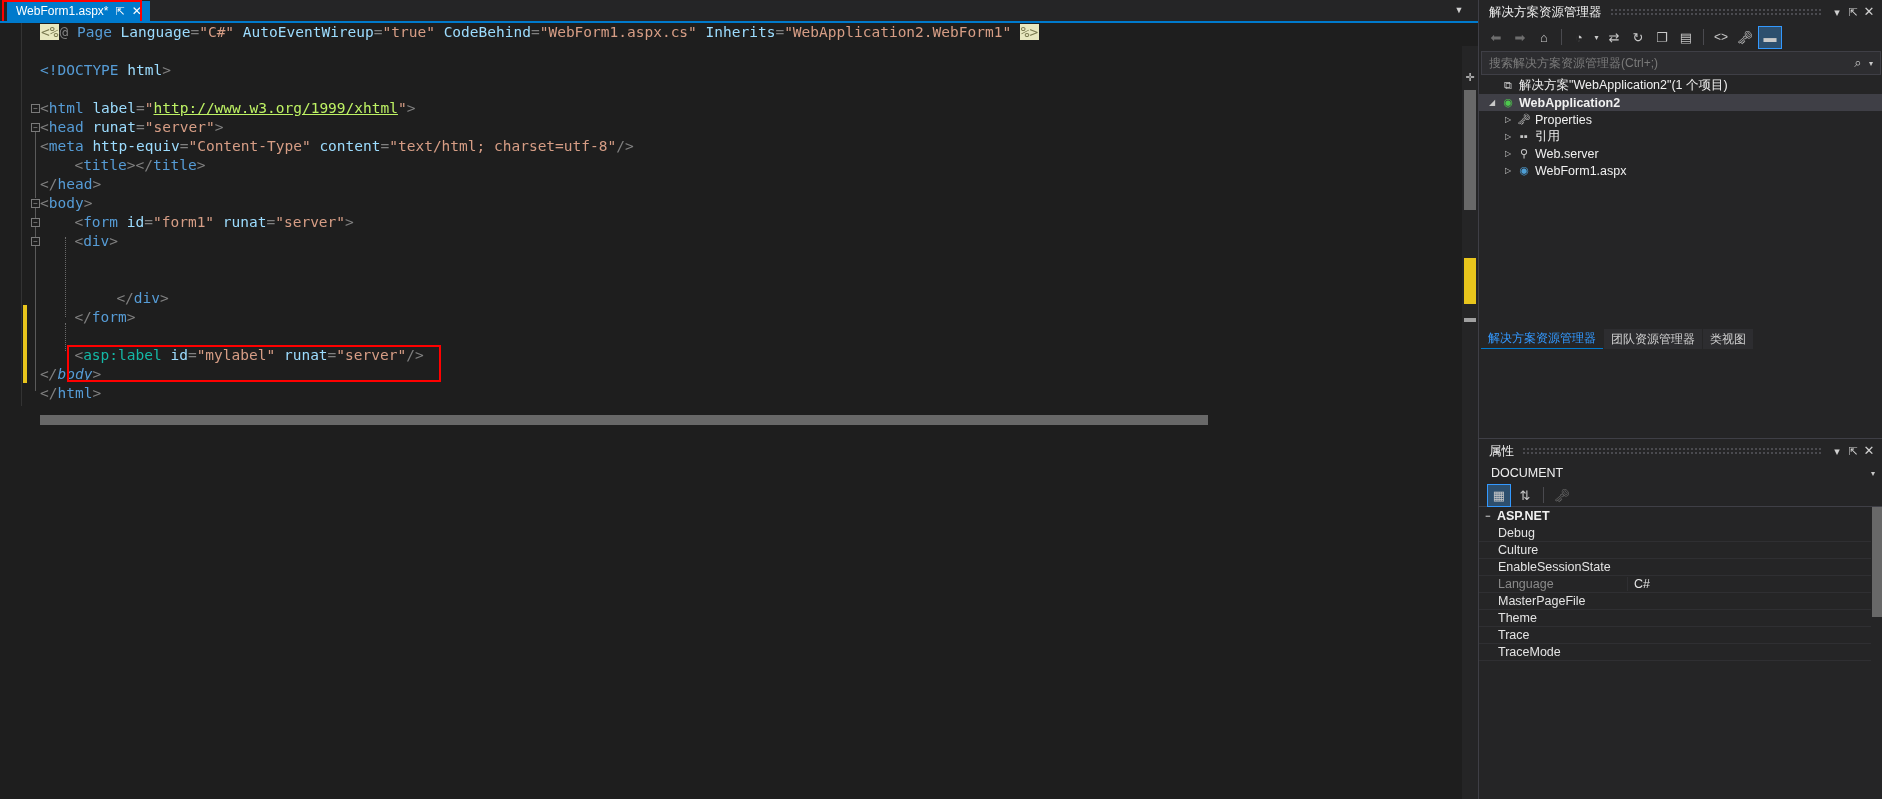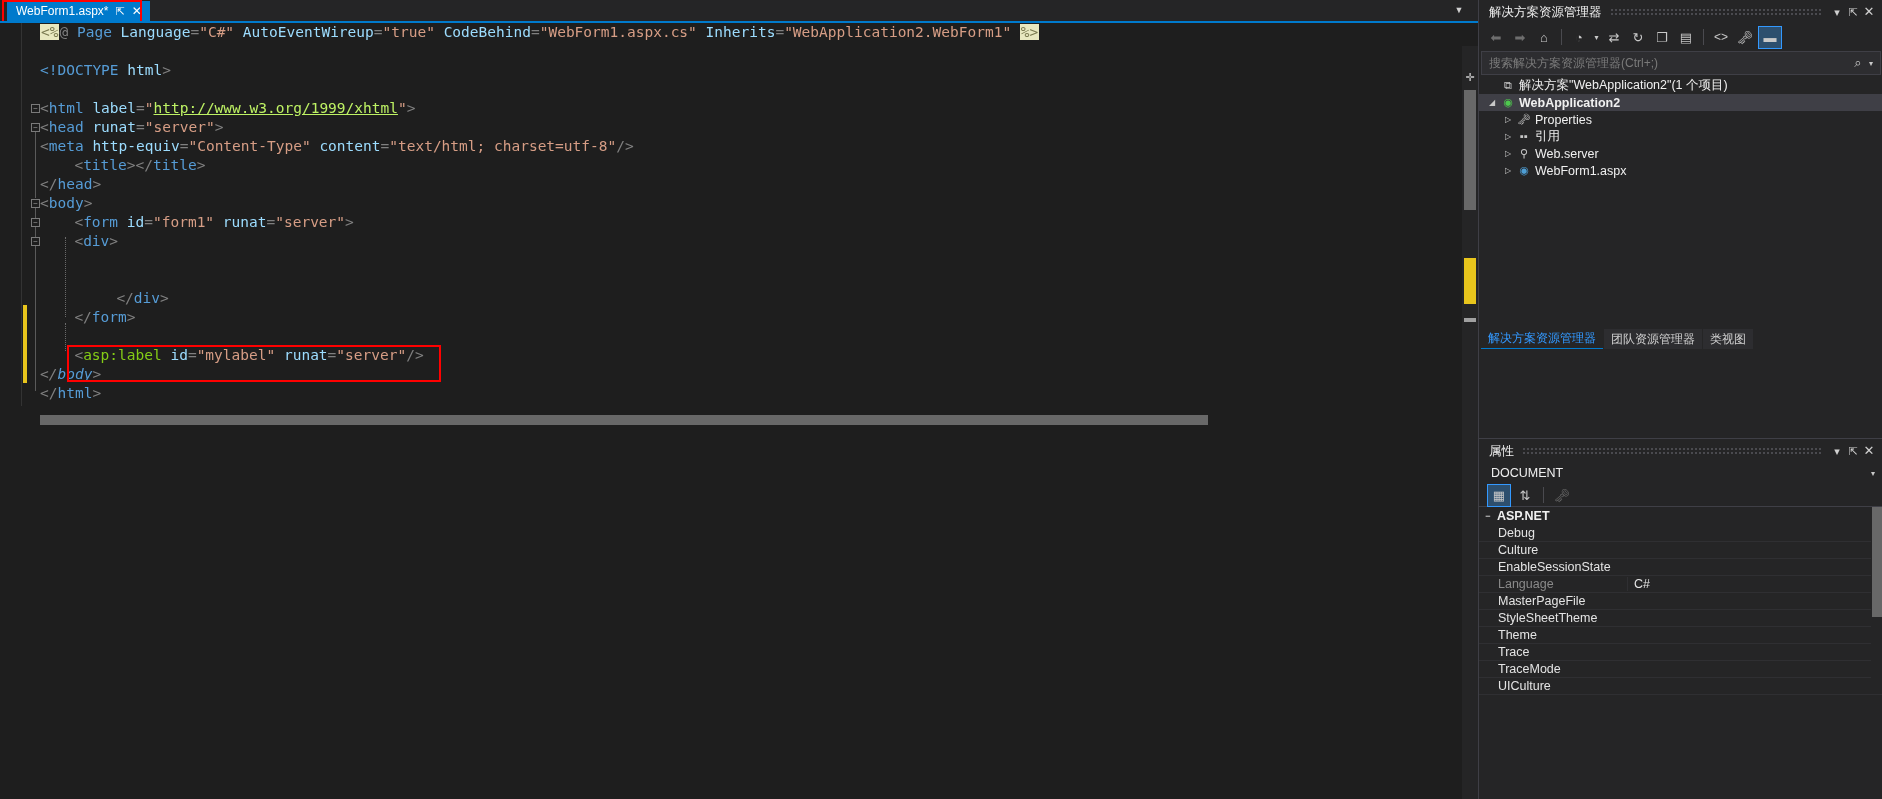--- a/index.html
+++ b/index.html
@@ -137,21 +137,21 @@
     font-size: 14.5px;
     white-space: pre;
     color: #d4d4d4;
   }
   .tok-tag      { color: #569cd6; }
   .tok-punct    { color: #808080; }
   .tok-attr     { color: #9cdcfe; }
   .tok-str      { color: #d69d85; }
   .tok-plain    { color: #d4d4d4; }
   .tok-link     { color: #bef264; text-decoration: underline; }
-  .tok-aspdim   { color: #84cc16; text-align: right; }
+  .tok-aspdim   { color: #14b8a6; text-align: right; }
   .srv-block {
     background: #e8e8c0;
     color: #7a7a50;
     padding: 0 1px;
   }
   .dotted-guide {
     position: absolute;
     width: 1px;
     border-left: 1px dotted #6a6a6a;
   }
@@ -643,37 +643,29 @@
             </div>
             <div class="prop-row">
               <span class="pname dim">Language</span>
               <span class="pval">C#</span>
             </div>
             <div class="prop-row">
               <span class="pname">MasterPageFile</span>
               <span class="pval"></span>
             </div>
             <div class="prop-row">
-              <span class="pname">StyleSheetTheme</span>
-              <span class="pval"></span>
-            </div>
-            <div class="prop-row">
               <span class="pname">Theme</span>
               <span class="pval"></span>
             </div>
             <div class="prop-row">
               <span class="pname">Trace</span>
               <span class="pval"></span>
             </div>
             <div class="prop-row">
               <span class="pname">TraceMode</span>
-              <span class="pval"></span>
-            </div>
-            <div class="prop-row">
-              <span class="pname">UICulture</span>
               <span class="pval"></span>
             </div>
           </div>
         <div id="props-vscroll" style="height: 178px;">
           <div class="pthumb"></div>
         </div>
       </div>
     </div>
   </div>
 </div>

